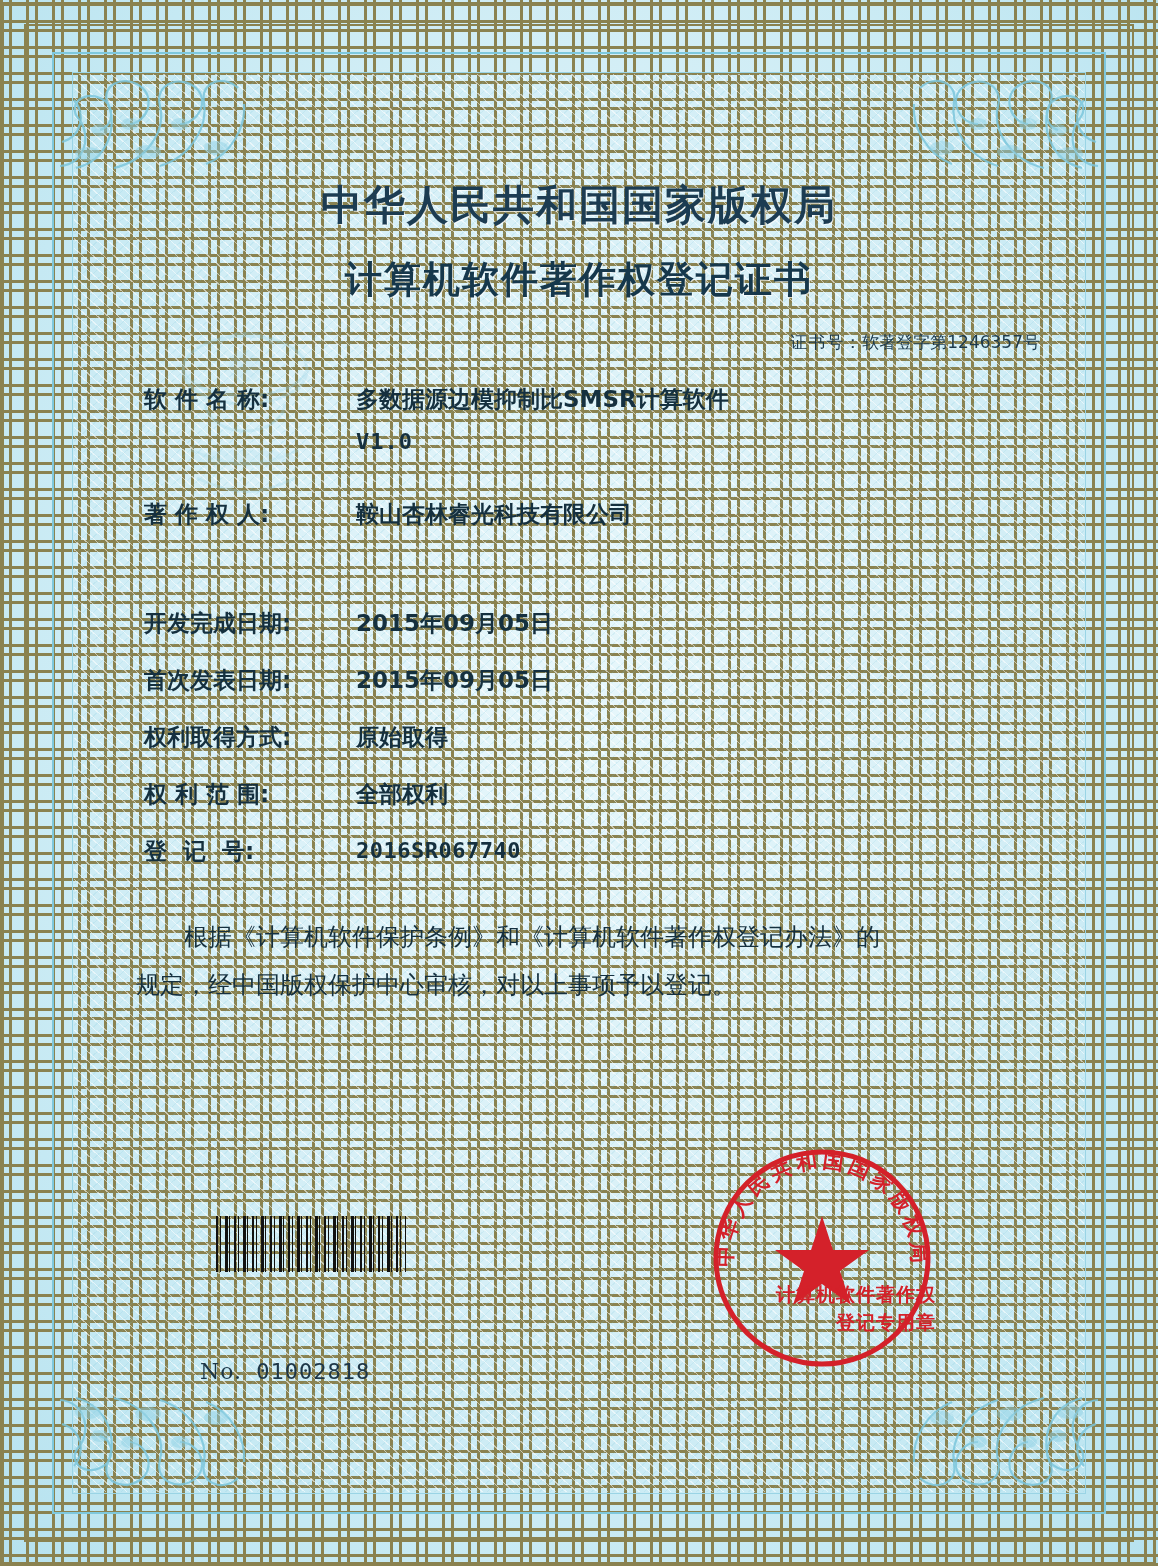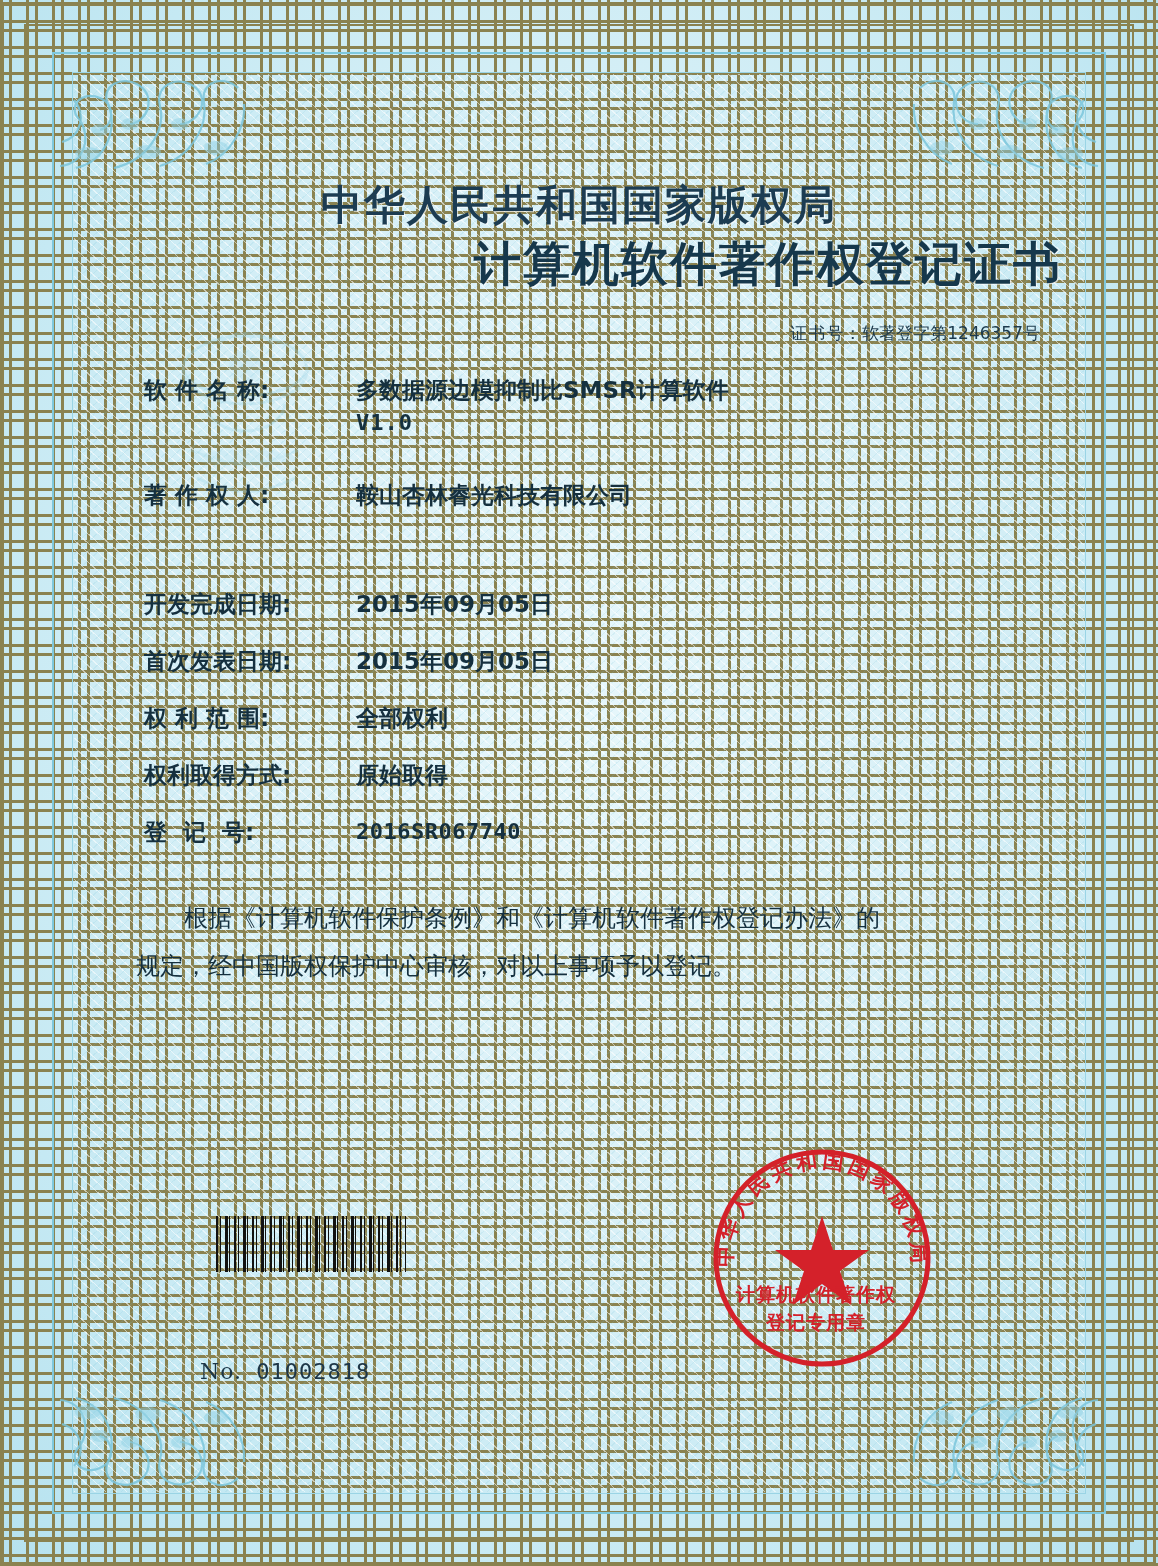--- a/index.html
+++ b/index.html
@@ -107,26 +107,27 @@
     text-align: center;
     font-family: "DejaVu Serif", "Liberation Serif", serif;
     font-weight: bold;
     font-size: 41px;
     letter-spacing: 2px;
     color: #1c3c52;
     margin-top: 82px;
     text-shadow: 1px 1px 0 rgba(255,255,255,.7);
   }
   .title-2 {
-    text-align: right;
+    text-align: center;
     font-family: "DejaVu Serif", "Liberation Serif", serif;
     font-weight: bold;
-    font-size: 47px;
+    font-size: 37px;
     letter-spacing: 2px;
     color: #16384c;
+    margin-top: 22px;
     text-shadow: 1px 1px 0 rgba(255,255,255,.7);
   }
   .cert-no {
     text-align: right;
     font-size: 17px;
     color: #1d3a4c;
     margin-top: 26px;
     padding-right: 22px;
     font-family: "DejaVu Sans", "Liberation Sans", sans-serif;
   }
@@ -153,21 +154,21 @@
   }
   .field-value {
     font-family: "DejaVu Sans", "Liberation Sans", sans-serif;
     line-height: 1.35;
   }
   .field-value .sub {
     display: block;
     font-family: "DejaVu Sans Mono", "Liberation Mono", monospace;
     font-size: 22px;
     letter-spacing: 1px;
-    margin-top: 2px;
+    margin-top: 12px;
   }
   .spacer-lg { height: 52px; }
   .spacer-md { height: 16px; }
   .mono {
     font-family: "DejaVu Sans Mono", "Liberation Mono", monospace;
     letter-spacing: .5px;
     font-size: 22px;
   }
 
   .statement {
@@ -199,22 +200,22 @@
   .seal {
     position: absolute;
     right: 124px;
     bottom: 96px;
     width: 232px;
     height: 232px;
     pointer-events: none;
   }
   .seal-text-top, .seal-text-bottom {
     position: absolute;
-    left: 0; right: 12px;
-    text-align: center;
+    left: 0; right: 2px;
+    text-align: right;
     color: #d4212a;
     font-family: "DejaVu Sans", "Liberation Sans", sans-serif;
     font-weight: bold;
   }
   .seal-text-bottom.l1 { top: 140px; font-size: 19px; letter-spacing: 1px; }
   .seal-text-bottom.l2 { top: 168px; font-size: 19px; letter-spacing: 1px; }
 
   .footer {
     position: absolute;
     left: 0; right: 0;
@@ -369,27 +370,27 @@
         <div class="field-label">开发完成日期:</div>
         <div class="field-value">2015年09月05日</div>
       </div>
 
       <div class="field-row">
         <div class="field-label">首次发表日期:</div>
         <div class="field-value">2015年09月05日</div>
       </div>
 
       <div class="field-row">
+        <div class="field-label">权利取得方式:</div>
+        <div class="field-value">原始取得</div>
+      </div>
+
+      <div class="field-row">
         <div class="field-label">权 利 范 围:</div>
         <div class="field-value">全部权利</div>
-      </div>
-
-      <div class="field-row">
-        <div class="field-label">权利取得方式:</div>
-        <div class="field-value">原始取得</div>
       </div>
 
       <div class="field-row">
         <div class="field-label">登  记  号:</div>
         <div class="field-value mono">2016SR067740</div>
       </div>
 
     </div>
 
     <div class="statement">

